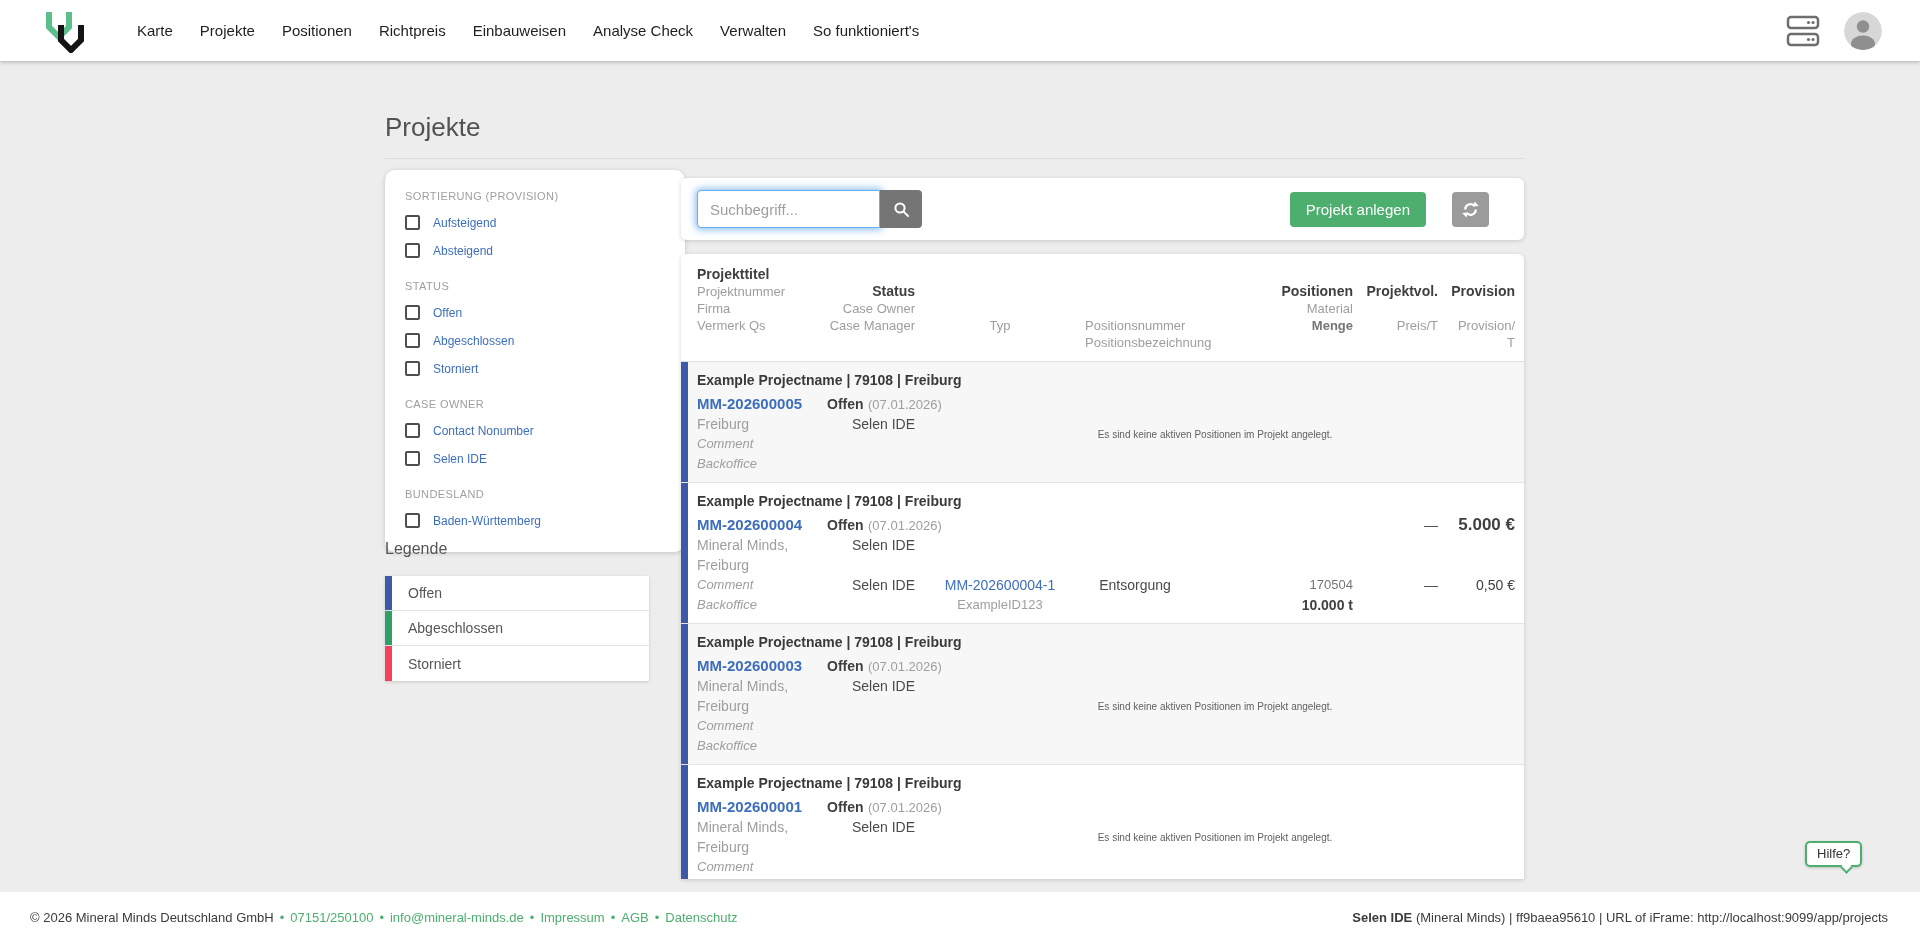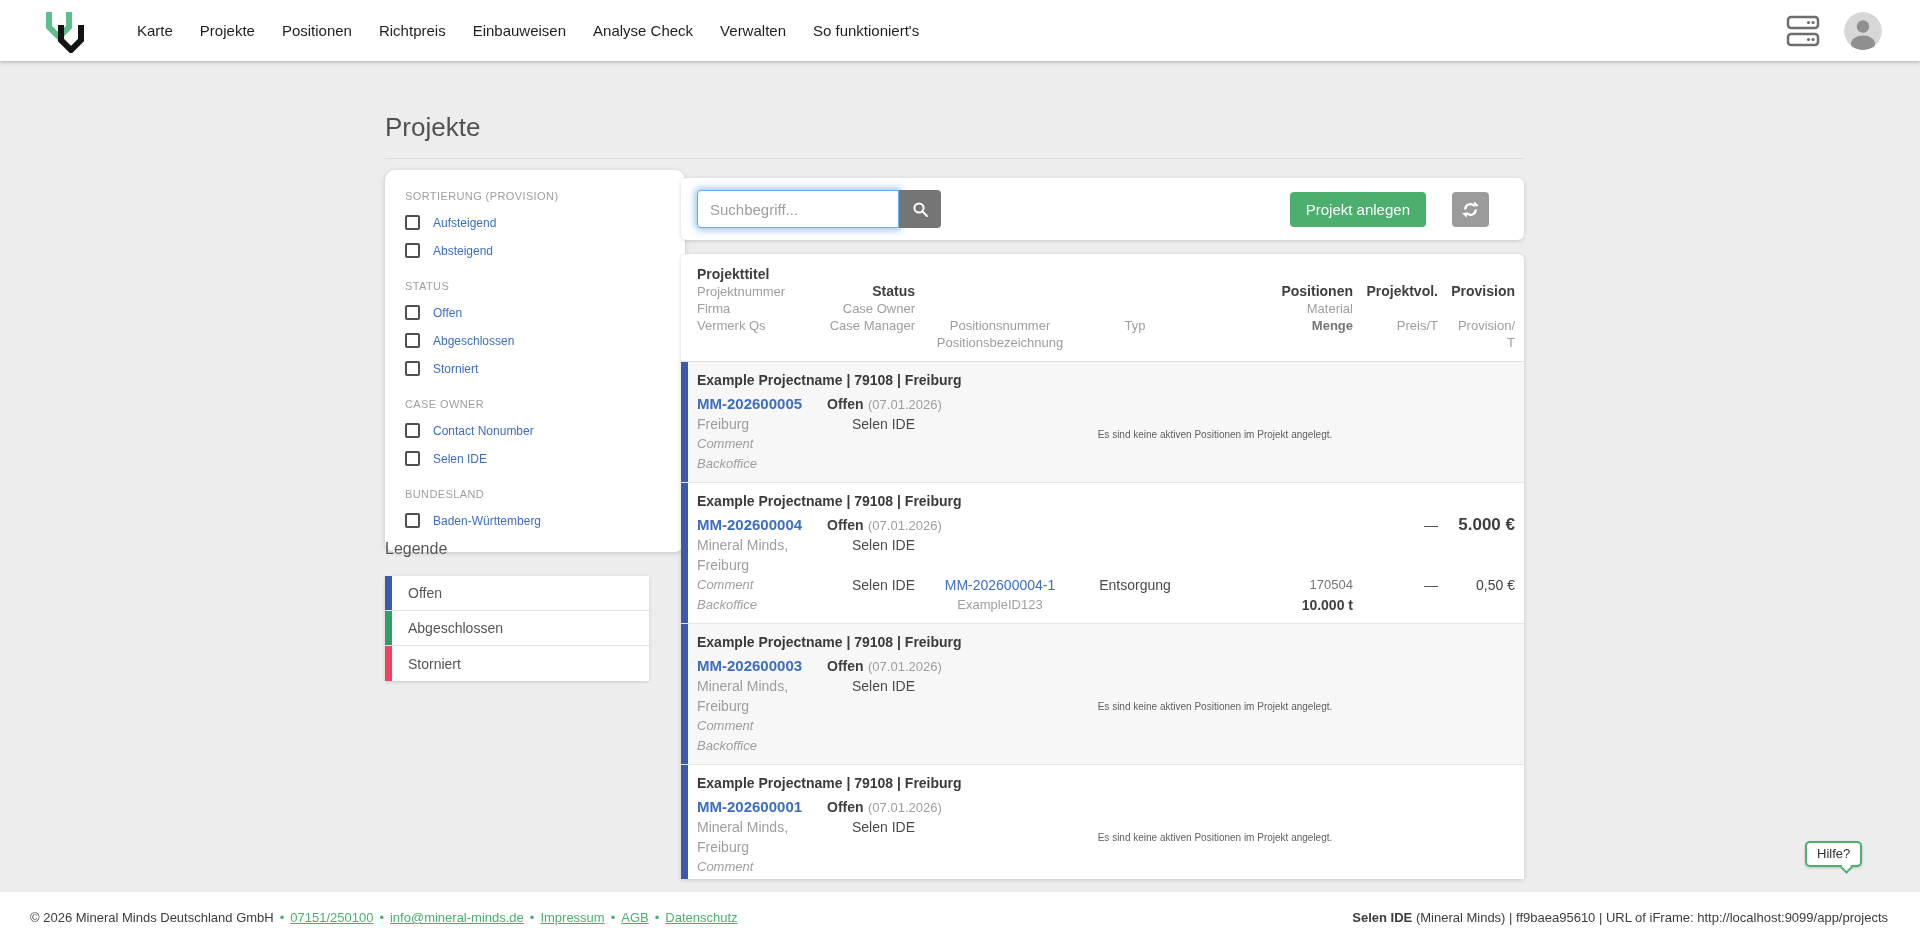--- a/index.html
+++ b/index.html
@@ -38,21 +38,21 @@
   .legend-row { display:flex; align-items:stretch; height:35px; border-bottom:1px solid #e3e3e3; background:#fff; }
   .legend-row:last-child { border-bottom:none; }
   .legend-bar { width:7px; flex:none; }
   .bar-offen { background:#3D5AA8; } .bar-abgeschlossen { background:#2F9E68; } .bar-storniert { background:#F4415F; }
   .legend-label { margin-left:16px; font-size:14px; color:#555; align-self:center; }
 
   
   .search-card { position:absolute; left:681px; top:178px; width:843px; height:62px; background:#fff;
     border-radius:6px; box-shadow:0 1px 4px rgba(0,0,0,.16); display:flex; align-items:center; padding:0 35px 0 16px; }
   .search-group { display:flex; align-items:stretch; }
-  .search-input { width:202px; height:38px; border:1px solid #6aaef2; border-radius:4px 0 0 4px;
+  .search-input { width:183px; height:38px; border:1px solid #6aaef2; border-radius:4px 0 0 4px;
     padding:0 12px; font-size:15px; color:#424242; outline:none; font-family:inherit;
     box-shadow:0 0 7px 2px rgba(60,145,230,.55); }
   .search-input::placeholder { color:#9e9e9e; }
   .search-btn { width:42px; height:38px; background:#757575; border:none; border-radius:0 4px 4px 0;
     display:flex; align-items:center; justify-content:center; cursor:pointer; }
   .search-actions { margin-left:auto; display:flex; align-items:center; gap:26px; }
   .create-btn { height:35px; padding:0 16px; background:#4CAF6E; color:#fff; border:none; border-radius:4px;
     font-size:15px; font-family:inherit; cursor:pointer; }
   .refresh-btn { width:37px; height:35px; background:#9b9b9b; border:none; border-radius:4px;
     display:flex; align-items:center; justify-content:center; cursor:pointer; }
@@ -95,21 +95,21 @@
     border-radius:5px; padding:3px 10px 4px; font-size:13px; color:#333;
     box-shadow:0 1px 3px rgba(0,0,0,.2); z-index:15; cursor:pointer; }
   .help-tail { position:absolute; right:9px; bottom:-7px; width:9px; height:9px; background:#fff;
     border-right:2px solid #4CAF6E; border-bottom:2px solid #4CAF6E; transform:rotate(45deg); }
 
   
   .footer { position:absolute; left:0; right:0; top:892px; height:51px; background:#fff;
     display:flex; align-items:center; justify-content:space-between; padding:0 32px 0 30px; z-index:10; }
   .footer-left { font-size:13px; color:#3c3c3c; display:flex; align-items:center; gap:6px; white-space:nowrap; }
   .f-dot { color:#4CAF6E; }
-  .f-green { color:#4CAF6E; text-decoration:underline; cursor:pointer; }
+  .f-green { color:#4CAF6E; cursor:pointer; }
   .footer-right { font-size:13px; color:#3c3c3c; white-space:nowrap; }
   .footer-right .u { font-weight:700; }
 </style>
 </head>
 <body>
 
 <header class="navbar">
   <div class="logo">
     <svg width="40" height="44" viewBox="0 0 40 44">
       <polyline points="4,3 4,18 14,28 24,18 24,3" fill="none" stroke="#5BBE8B" stroke-width="6"></polyline>
@@ -243,28 +243,28 @@
       <div class="ar">
         <div class="hl"></div>
         <div class="hl b">Status</div>
         <div class="hl">Case Owner</div>
         <div class="hl">Case Manager</div>
       </div>
       <div class="ac">
         <div class="hl"></div>
           <div class="hl"></div>
           <div class="hl"></div>
+        <div class="hl">Typ</div>
+      </div>
+      <div class="ac">
+        <div class="hl"></div>
+          <div class="hl"></div>
+          <div class="hl"></div>
         <div class="hl">Positionsnummer</div>
         <div class="hl">Positionsbezeichnung</div>
-      </div>
-      <div class="ac">
-        <div class="hl"></div>
-          <div class="hl"></div>
-          <div class="hl"></div>
-        <div class="hl">Typ</div>
       </div>
       <div class="ar">
         <div class="hl"></div>
         <div class="hl b">Positionen</div>
         <div class="hl">Material</div>
         <div class="hl m">Menge</div>
       </div>
       <div class="ar">
         <div class="hl"></div>
         <div class="hl b">Projektvol.</div>

